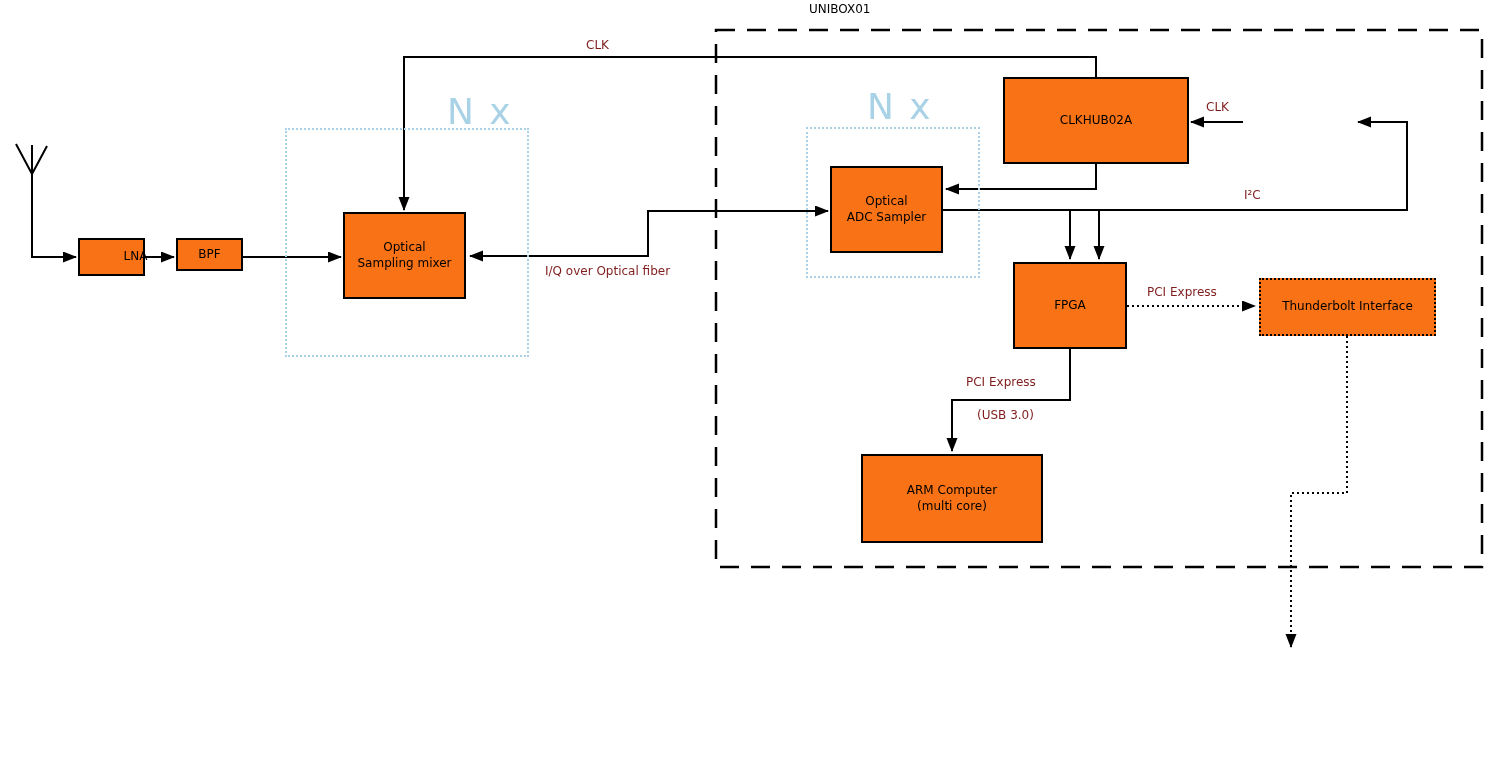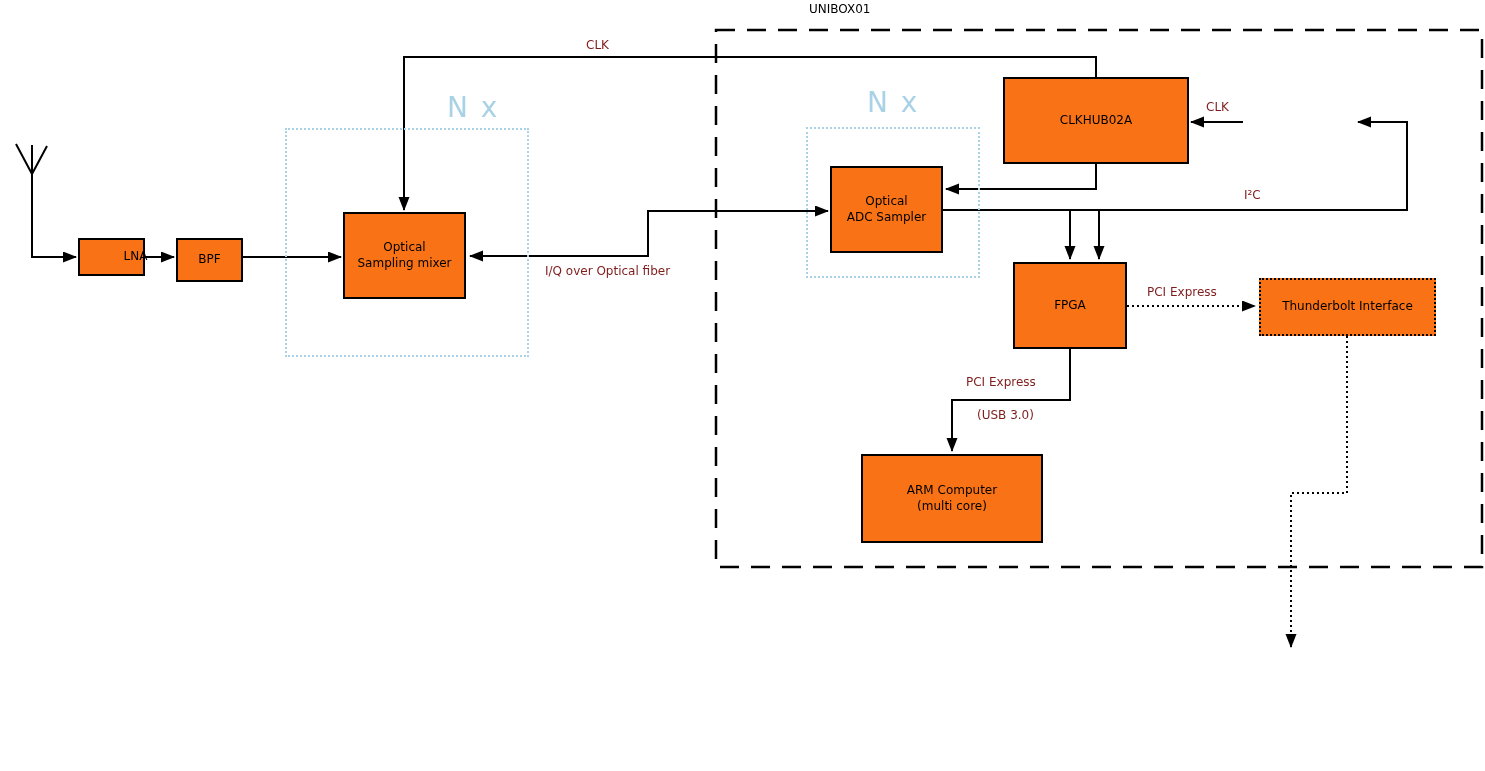--- a/index.html
+++ b/index.html
@@ -44,21 +44,21 @@
     background: transparent;
   }
   .edge-label {
     position: absolute;
     font-size: 12px;
     color: #7f1d1d;
     white-space: nowrap;
   }
   .nx-label {
     position: absolute;
-    font-size: 28px;
+    font-size: 36px;
     letter-spacing: 2px;
     color: #a9d2e6;
     white-space: nowrap;
   }
   .unibox-title {
     position: absolute;
     font-size: 12px;
     color: #000000;
     white-space: nowrap;
   }
@@ -110,21 +110,21 @@
 
   <div class="nx-box" style="left:285px; top:128px; width:244px; height:229px;"></div>
   <div class="nx-box" style="left:806px; top:127px; width:174px; height:151px;"></div>
 
   <div class="nx-label" style="left:447px; top:91px;">N x</div>
   <div class="nx-label" style="left:867px; top:86px;">N x</div>
 
   <div class="unibox-title" style="left:792px; top:2px;margin-left:17px;">UNIBOX01</div>
 
   <div class="node" style="left:78px; top:238px; width:67px; height:38px;padding-left:48px;">LNA</div>
-  <div class="node" style="left:176px; top:238px; width:67px; height:44px;">BPF</div>
+  <div class="node" style="left:176px; top:238px; width:67px; height:33px;">BPF</div>
   <div class="node" style="left:343px; top:212px; width:123px; height:87px;">Optical
 Sampling mixer</div>
   <div class="node" style="left:830px; top:166px; width:113px; height:87px;">Optical
 ADC Sampler</div>
   <div class="node" style="left:1003px; top:77px; width:186px; height:87px;">CLKHUB02A</div>
   <div class="node" style="left:1013px; top:262px; width:114px; height:87px;">FPGA</div>
   <div class="node" style="left:861px; top:454px; width:182px; height:89px;">ARM Computer
 (multi core)</div>
 
   <div class="node dotted" style="left:1259px; top:278px; width:177px; height:58px;">Thunderbolt Interface</div>

